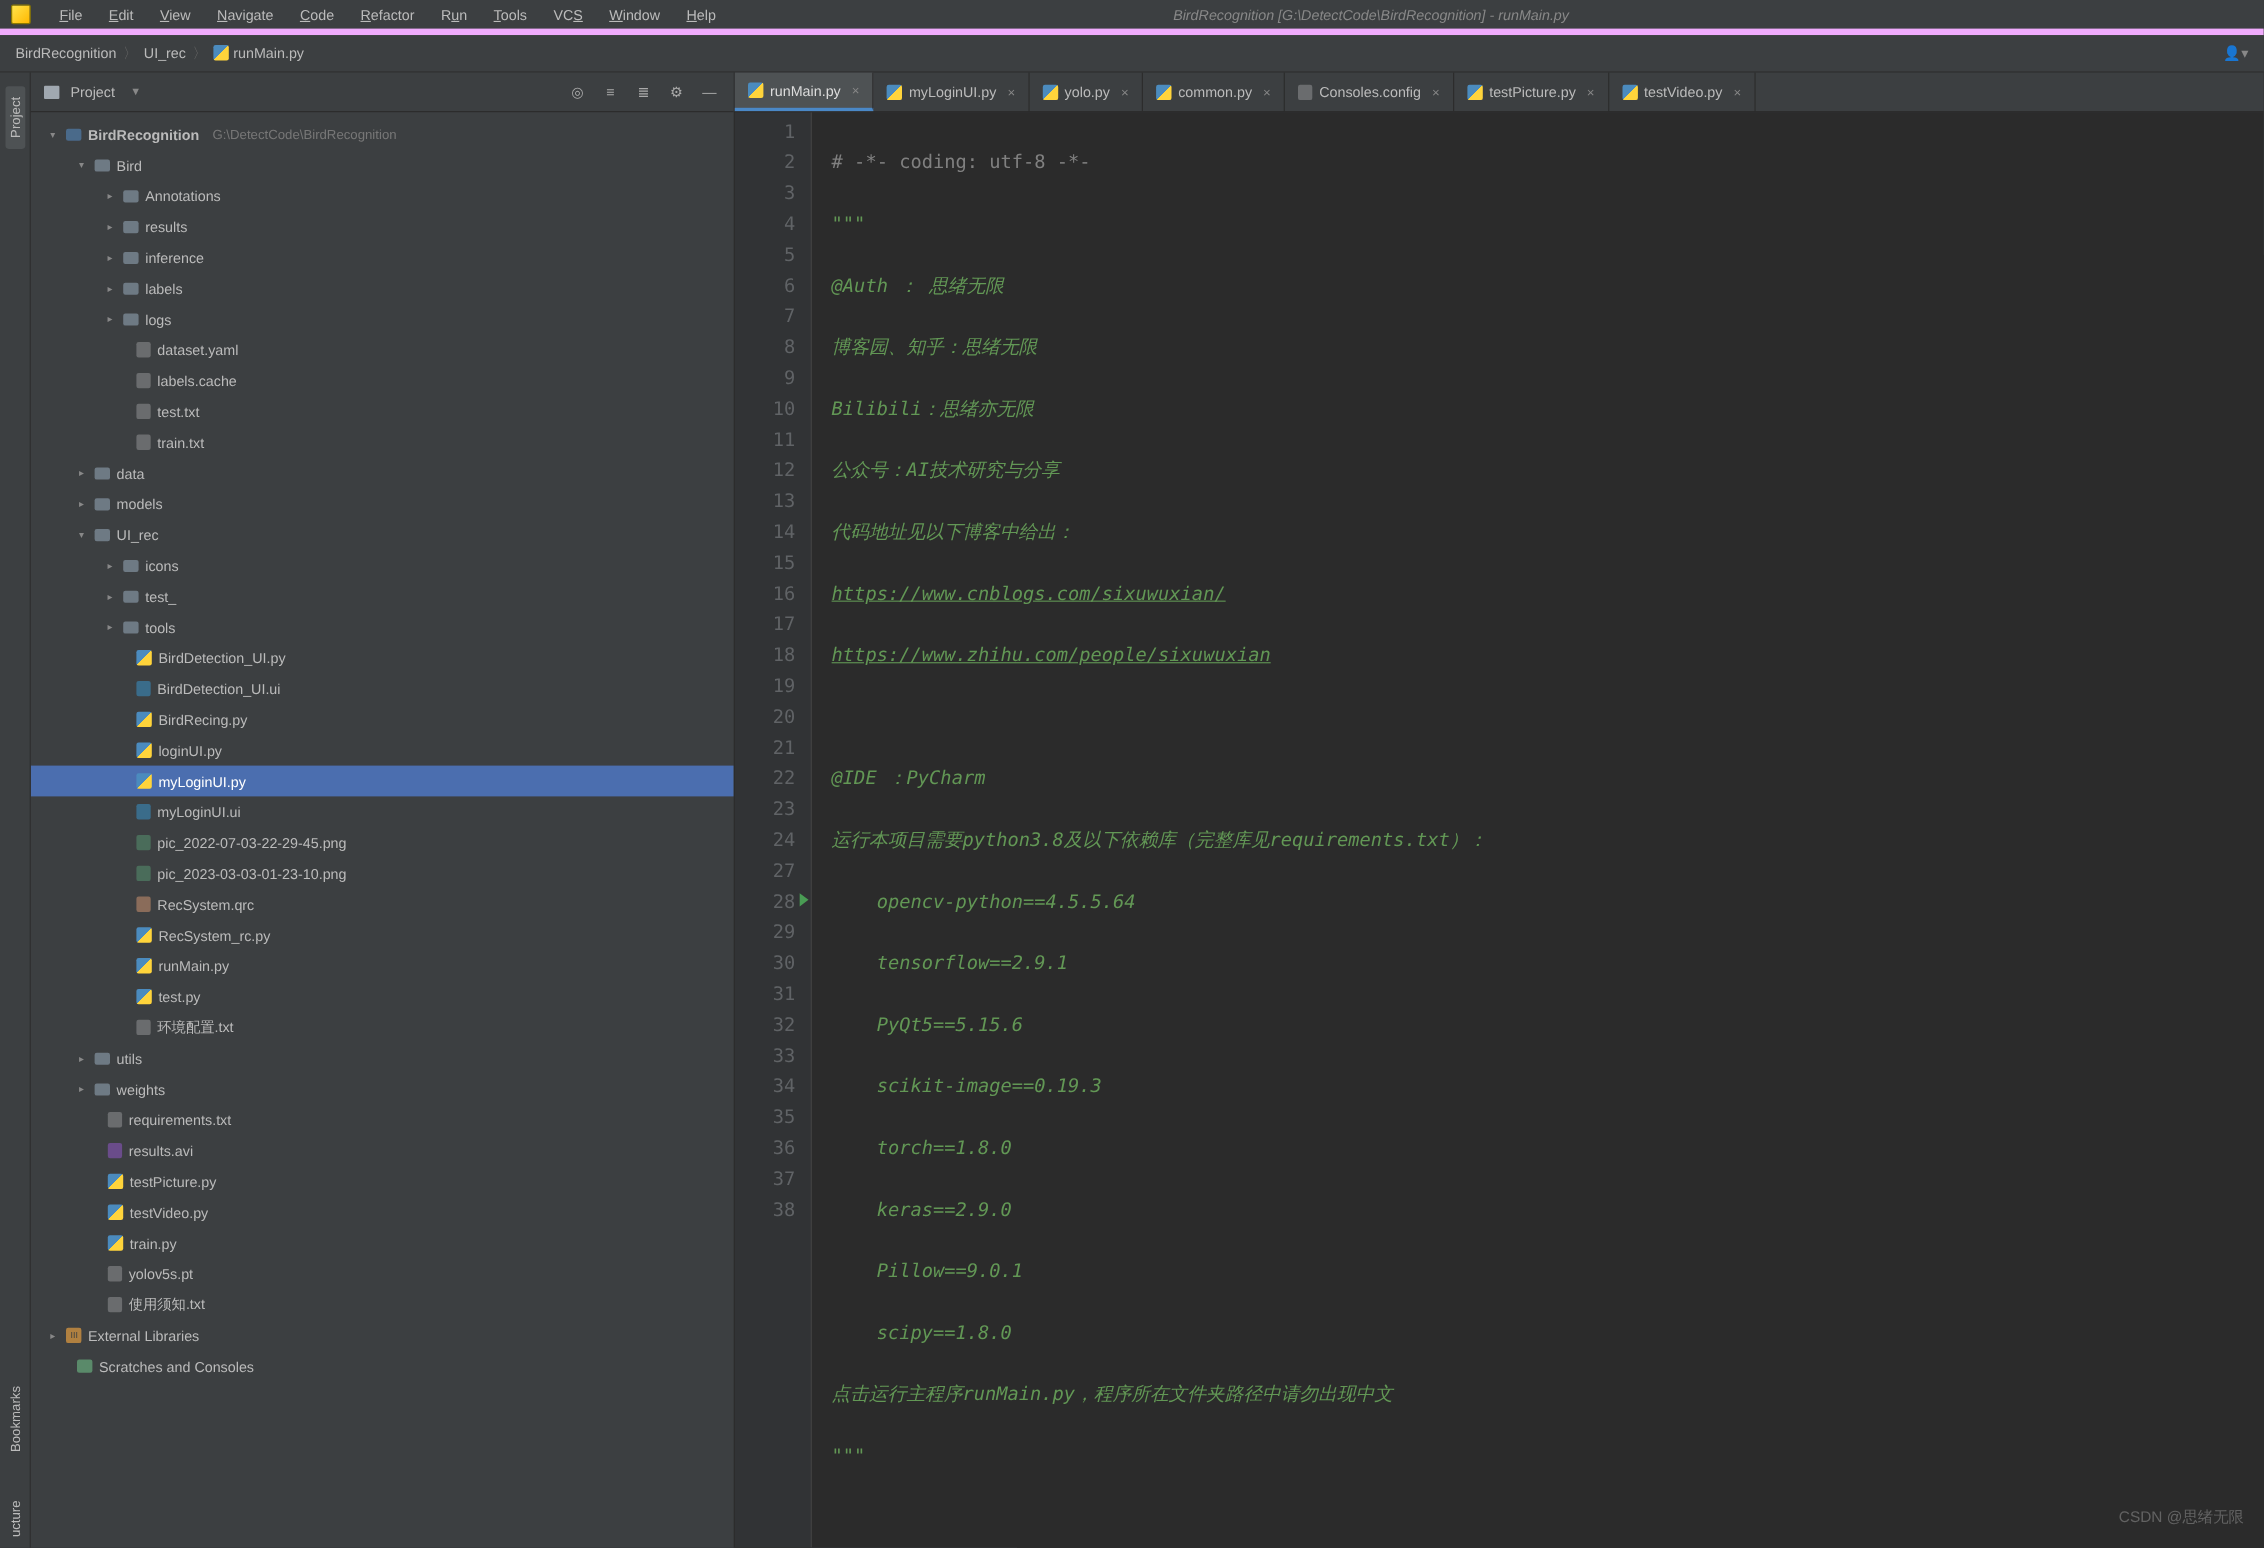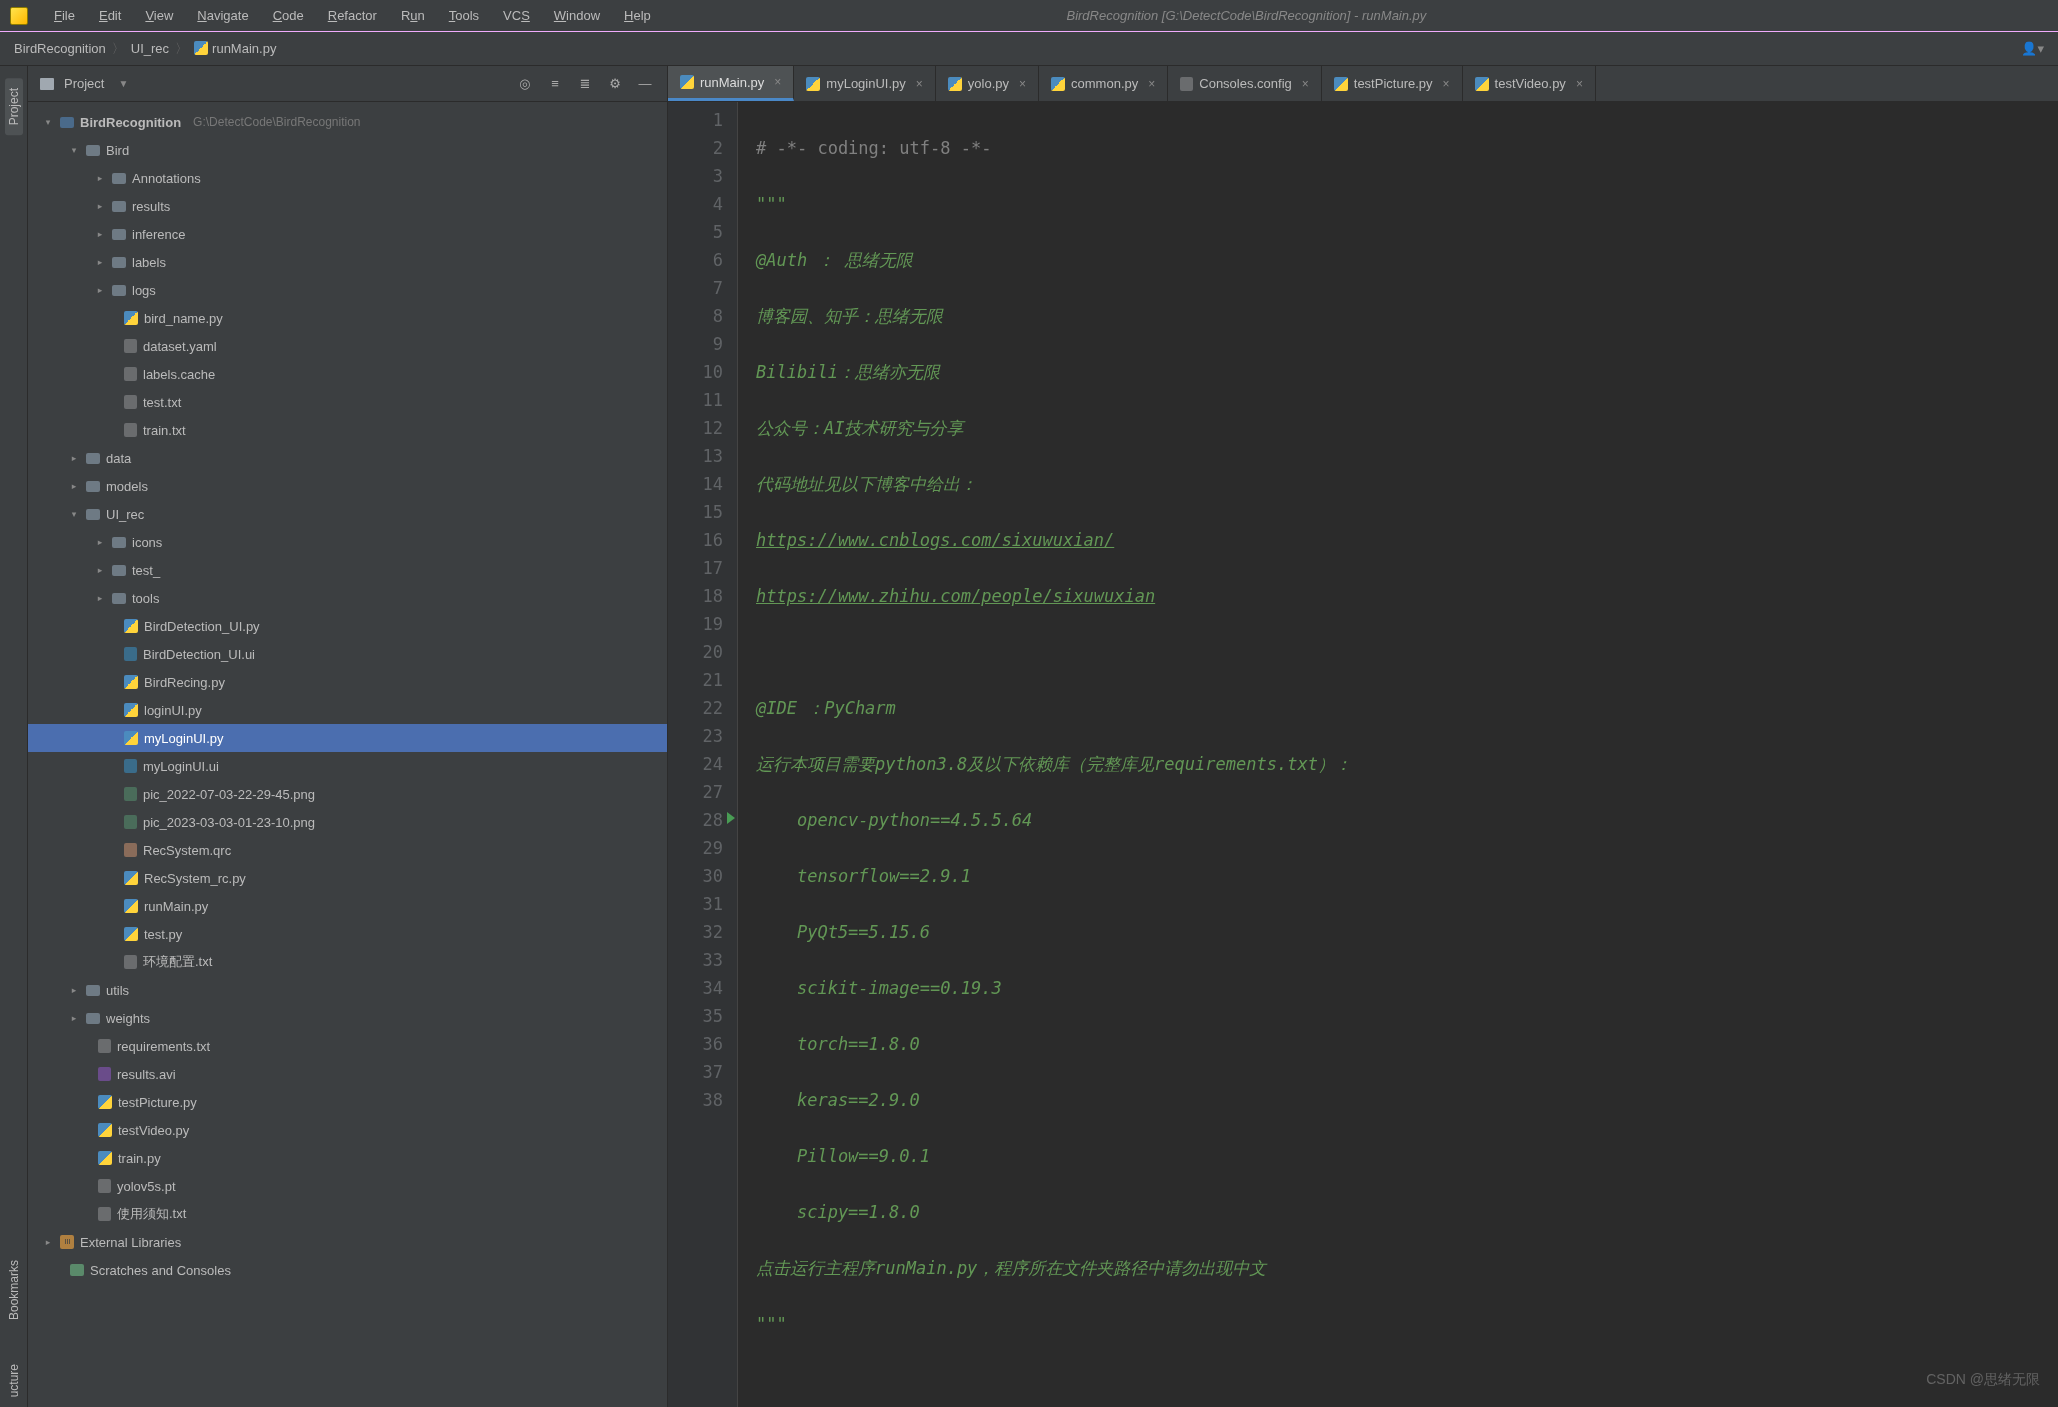--- a/index.html
+++ b/index.html
@@ -12,21 +12,21 @@
   height: 1407px;
   overflow: hidden;
   display: flex;
   flex-direction: column;
 }
 .menubar {
   display: flex;
   align-items: center;
   height: 32px;
   background: #3c3f41;
-  border-bottom: 1px solid #f0abfc;
+  border-bottom: 6px solid #f0abfc;
   padding: 0 10px;
   gap: 4px;
 }
 .menubar .logo {
   width: 18px; height: 18px;
   background: linear-gradient(135deg, #ffe44d 0%, #ffb800 100%);
   border: 1px solid #8c7a00;
   border-radius: 2px;
   margin-right: 12px;
 }
@@ -330,25 +330,20 @@
         </div>
       <div class="tree-row" style="padding-left:66px">
           <span class="tw">▸</span>
           <span class="ic folder"></span>
           <span>labels</span>
         </div>
       <div class="tree-row" style="padding-left:66px">
           <span class="tw">▸</span>
           <span class="ic folder"></span>
           <span>logs</span>
-        </div>
-      <div class="tree-row" style="padding-left:78px">
-          <span class="tw none"></span>
-          <span class="ic py"></span>
-          <span>bird_name.py</span>
         </div>
       <div class="tree-row" style="padding-left:78px">
           <span class="tw none"></span>
           <span class="ic yaml"></span>
           <span>dataset.yaml</span>
         </div>
       <div class="tree-row" style="padding-left:78px">
           <span class="tw none"></span>
           <span class="ic file"></span>
           <span>labels.cache</span>

